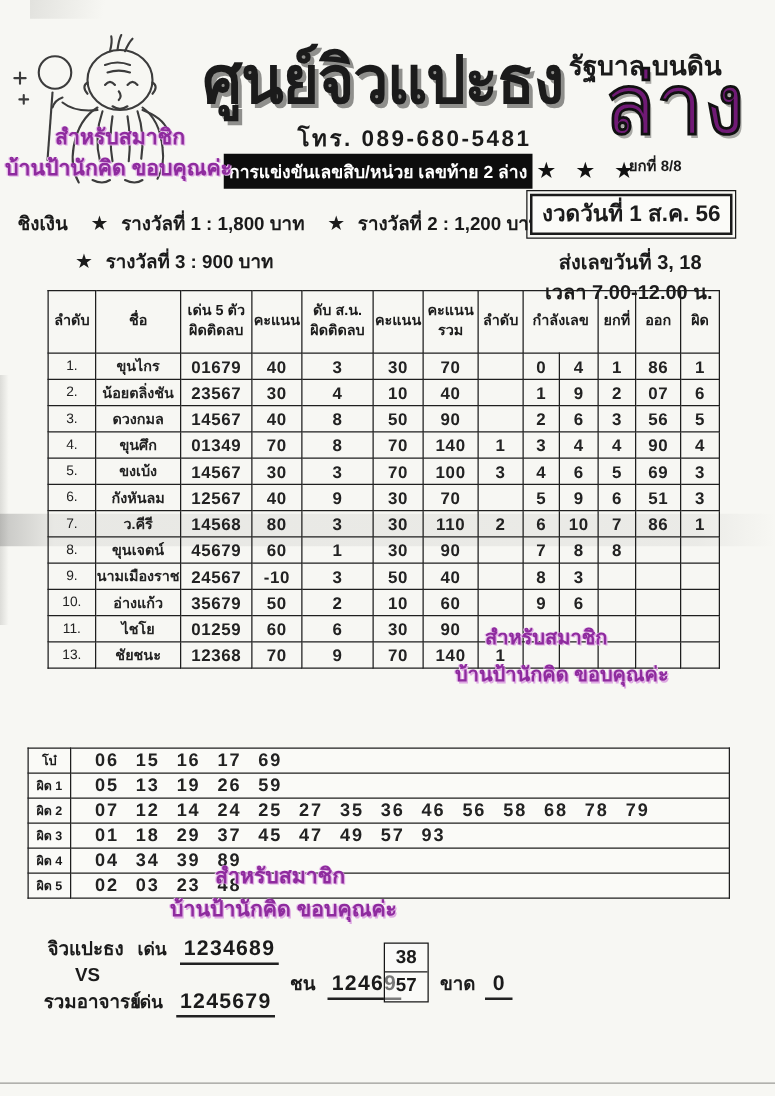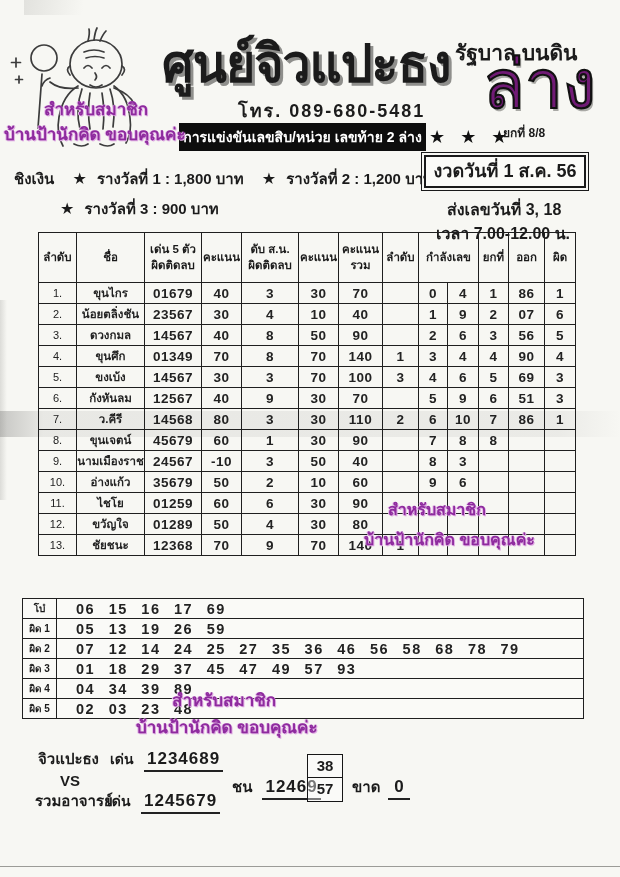--- a/index.html
+++ b/index.html
@@ -347,35 +347,20 @@
           <td>30</td>
           <td>90</td>
           <td></td>
           <td></td>
           <td></td>
           <td></td>
           <td></td>
           <td></td>
         </tr>
 
-        <tr>
-          <td class="c-idx">12.</td>
-          <td class="c-name">ขวัญใจ</td>
-          <td>01289</td>
-          <td>50</td>
-          <td>4</td>
-          <td>30</td>
-          <td>80</td>
-          <td></td>
-          <td></td>
-          <td></td>
-          <td></td>
-          <td></td>
-          <td></td>
-        </tr>
 
         <tr>
           <td class="c-idx">13.</td>
           <td class="c-name">ชัยชนะ</td>
           <td>12368</td>
           <td>70</td>
           <td>9</td>
           <td>70</td>
           <td>140</td>
           <td>1</td>

